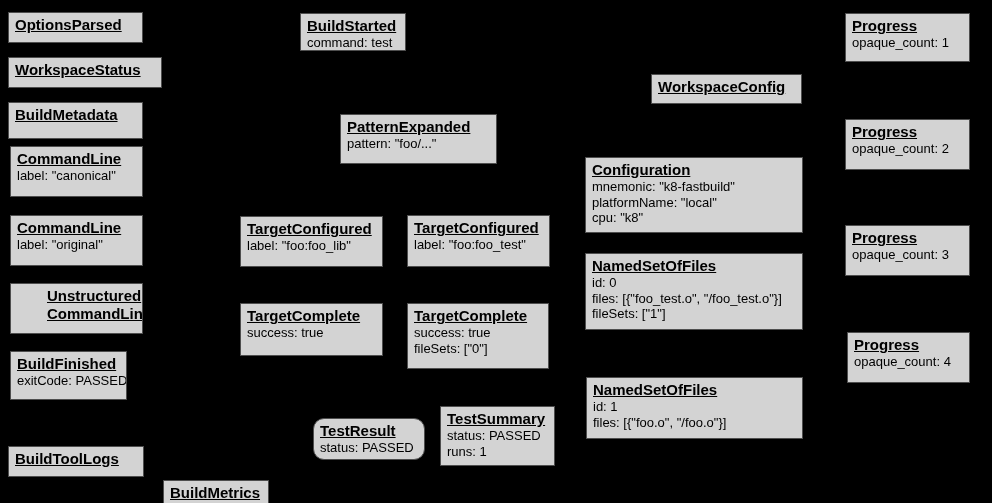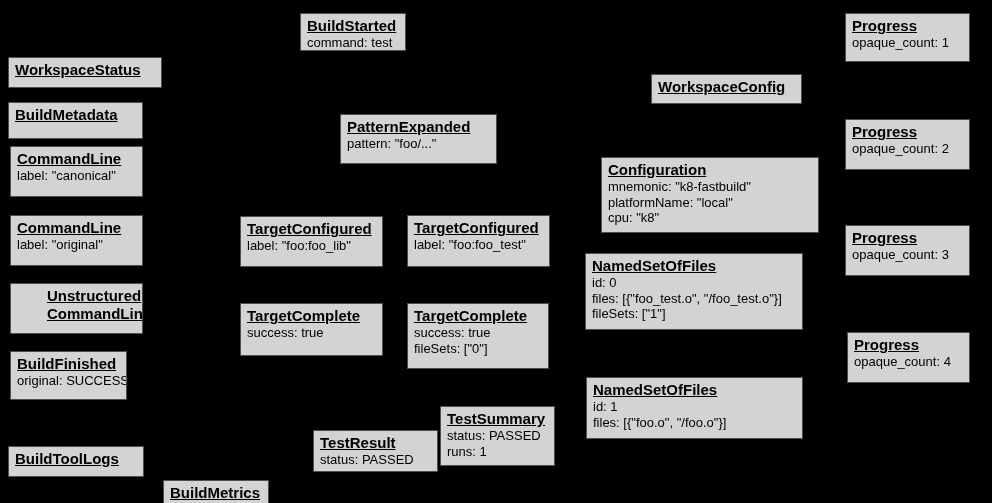--- a/index.html
+++ b/index.html
@@ -36,41 +36,44 @@
     display: block;
     font-size: 13px;
     line-height: 15.5px;
     white-space: nowrap;
   }
 </style>
 </head>
 <body>
 
 <div class="canvas">
+    <div class="node" style="left: 8px; top: 12px; width: 135px; height: 31px;">
+      <span class="title">OptionsParsed</span>
+    </div>
     <div class="node" style="left: 8px; top: 57px; width: 154px; height: 31px;">
       <span class="title">WorkspaceStatus</span>
     </div>
     <div class="node" style="left: 8px; top: 102px; width: 135px; height: 37px;">
       <span class="title">BuildMetadata</span>
     </div>
     <div class="node" style="left: 10px; top: 146px; width: 133px; height: 51px;">
       <span class="title">CommandLine</span>
       <span class="attr">label: "canonical"</span>
     </div>
     <div class="node" style="left: 10px; top: 215px; width: 133px; height: 51px;">
       <span class="title">CommandLine</span>
       <span class="attr">label: "original"</span>
     </div>
     <div class="node" style="left: 10px; top: 283px; width: 133px; height: 51px; padding-left: 36px;">
       <span class="title">Unstructured</span>
       <span class="title">CommandLine</span>
     </div>
     <div class="node" style="left: 10px; top: 351px; width: 117px; height: 49px;">
       <span class="title">BuildFinished</span>
-      <span class="attr">original: SUCCESS</span>
+      <span class="attr">exitCode: PASSED</span>
     </div>
     <div class="node" style="left: 8px; top: 446px; width: 136px; height: 31px;">
       <span class="title">BuildToolLogs</span>
     </div>
     <div class="node" style="left: 163px; top: 446px; width: 106px; height: 31px; margin-top: 34px;">
       <span class="title">BuildMetrics</span>
     </div>
     <div class="node" style="left: 300px; top: 13px; width: 106px; height: 38px;">
       <span class="title">BuildStarted</span>
       <span class="attr">command: test</span>
@@ -89,33 +92,33 @@
     </div>
     <div class="node" style="left: 240px; top: 303px; width: 143px; height: 53px;">
       <span class="title">TargetComplete</span>
       <span class="attr">success: true</span>
     </div>
     <div class="node" style="left: 407px; top: 303px; width: 142px; height: 66px;">
       <span class="title">TargetComplete</span>
       <span class="attr">success: true</span>
       <span class="attr">fileSets: ["0"]</span>
     </div>
-    <div class="node" style="left: 313px; top: 430px; width: 125px; height: 42px;">
+    <div class="node" style="left: 313px; top: 418px; width: 112px; height: 42px; border-radius: 11px;">
       <span class="title">TestResult</span>
       <span class="attr">status: PASSED</span>
     </div>
     <div class="node" style="left: 440px; top: 406px; width: 115px; height: 60px;">
       <span class="title">TestSummary</span>
       <span class="attr">status: PASSED</span>
       <span class="attr">runs: 1</span>
     </div>
     <div class="node" style="left: 651px; top: 74px; width: 151px; height: 30px;">
       <span class="title">WorkspaceConfig</span>
     </div>
-    <div class="node" style="left: 601px; top: 157px; width: 218px; height: 76px;">
+    <div class="node" style="left: 585px; top: 157px; width: 218px; height: 76px;">
       <span class="title">Configuration</span>
       <span class="attr">mnemonic: "k8-fastbuild"</span>
       <span class="attr">platformName: "local"</span>
       <span class="attr">cpu: "k8"</span>
     </div>
     <div class="node" style="left: 585px; top: 253px; width: 218px; height: 77px;">
       <span class="title">NamedSetOfFiles</span>
       <span class="attr">id: 0</span>
       <span class="attr">files: [{"foo_test.o", "/foo_test.o"}]</span>
       <span class="attr">fileSets: ["1"]</span>

